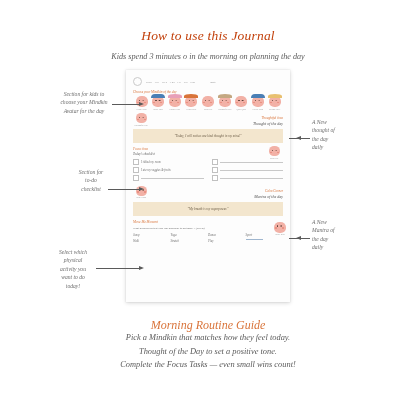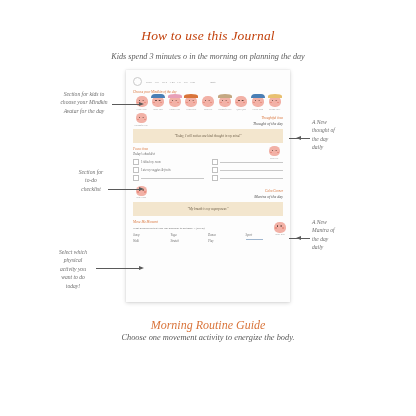--- a/index.html
+++ b/index.html
@@ -335,14 +335,16 @@
     <div>A New</div>
     <div>Mantra of</div>
     <div>the day</div>
     <div>daily</div>
   </div>
 <div class="arrow to-left" style="left:300px;top:238px;width:10px;"></div>
 <div class="arrow" style="left:289px;top:238px;width:18px;"></div>
 
 <div class="guide-title">Morning Routine Guide</div>
 <div class="guide-lines">
-  <div>Choose one movement activity to energize the body.</div>
+  <div>Pick a Mindkin that matches how they feel today.</div>
+  <div>Thought of the Day to set a positive tone.</div>
+  <div>Complete the Focus Tasks — even small wins count!</div>
 </div>
 
 </body></html>

